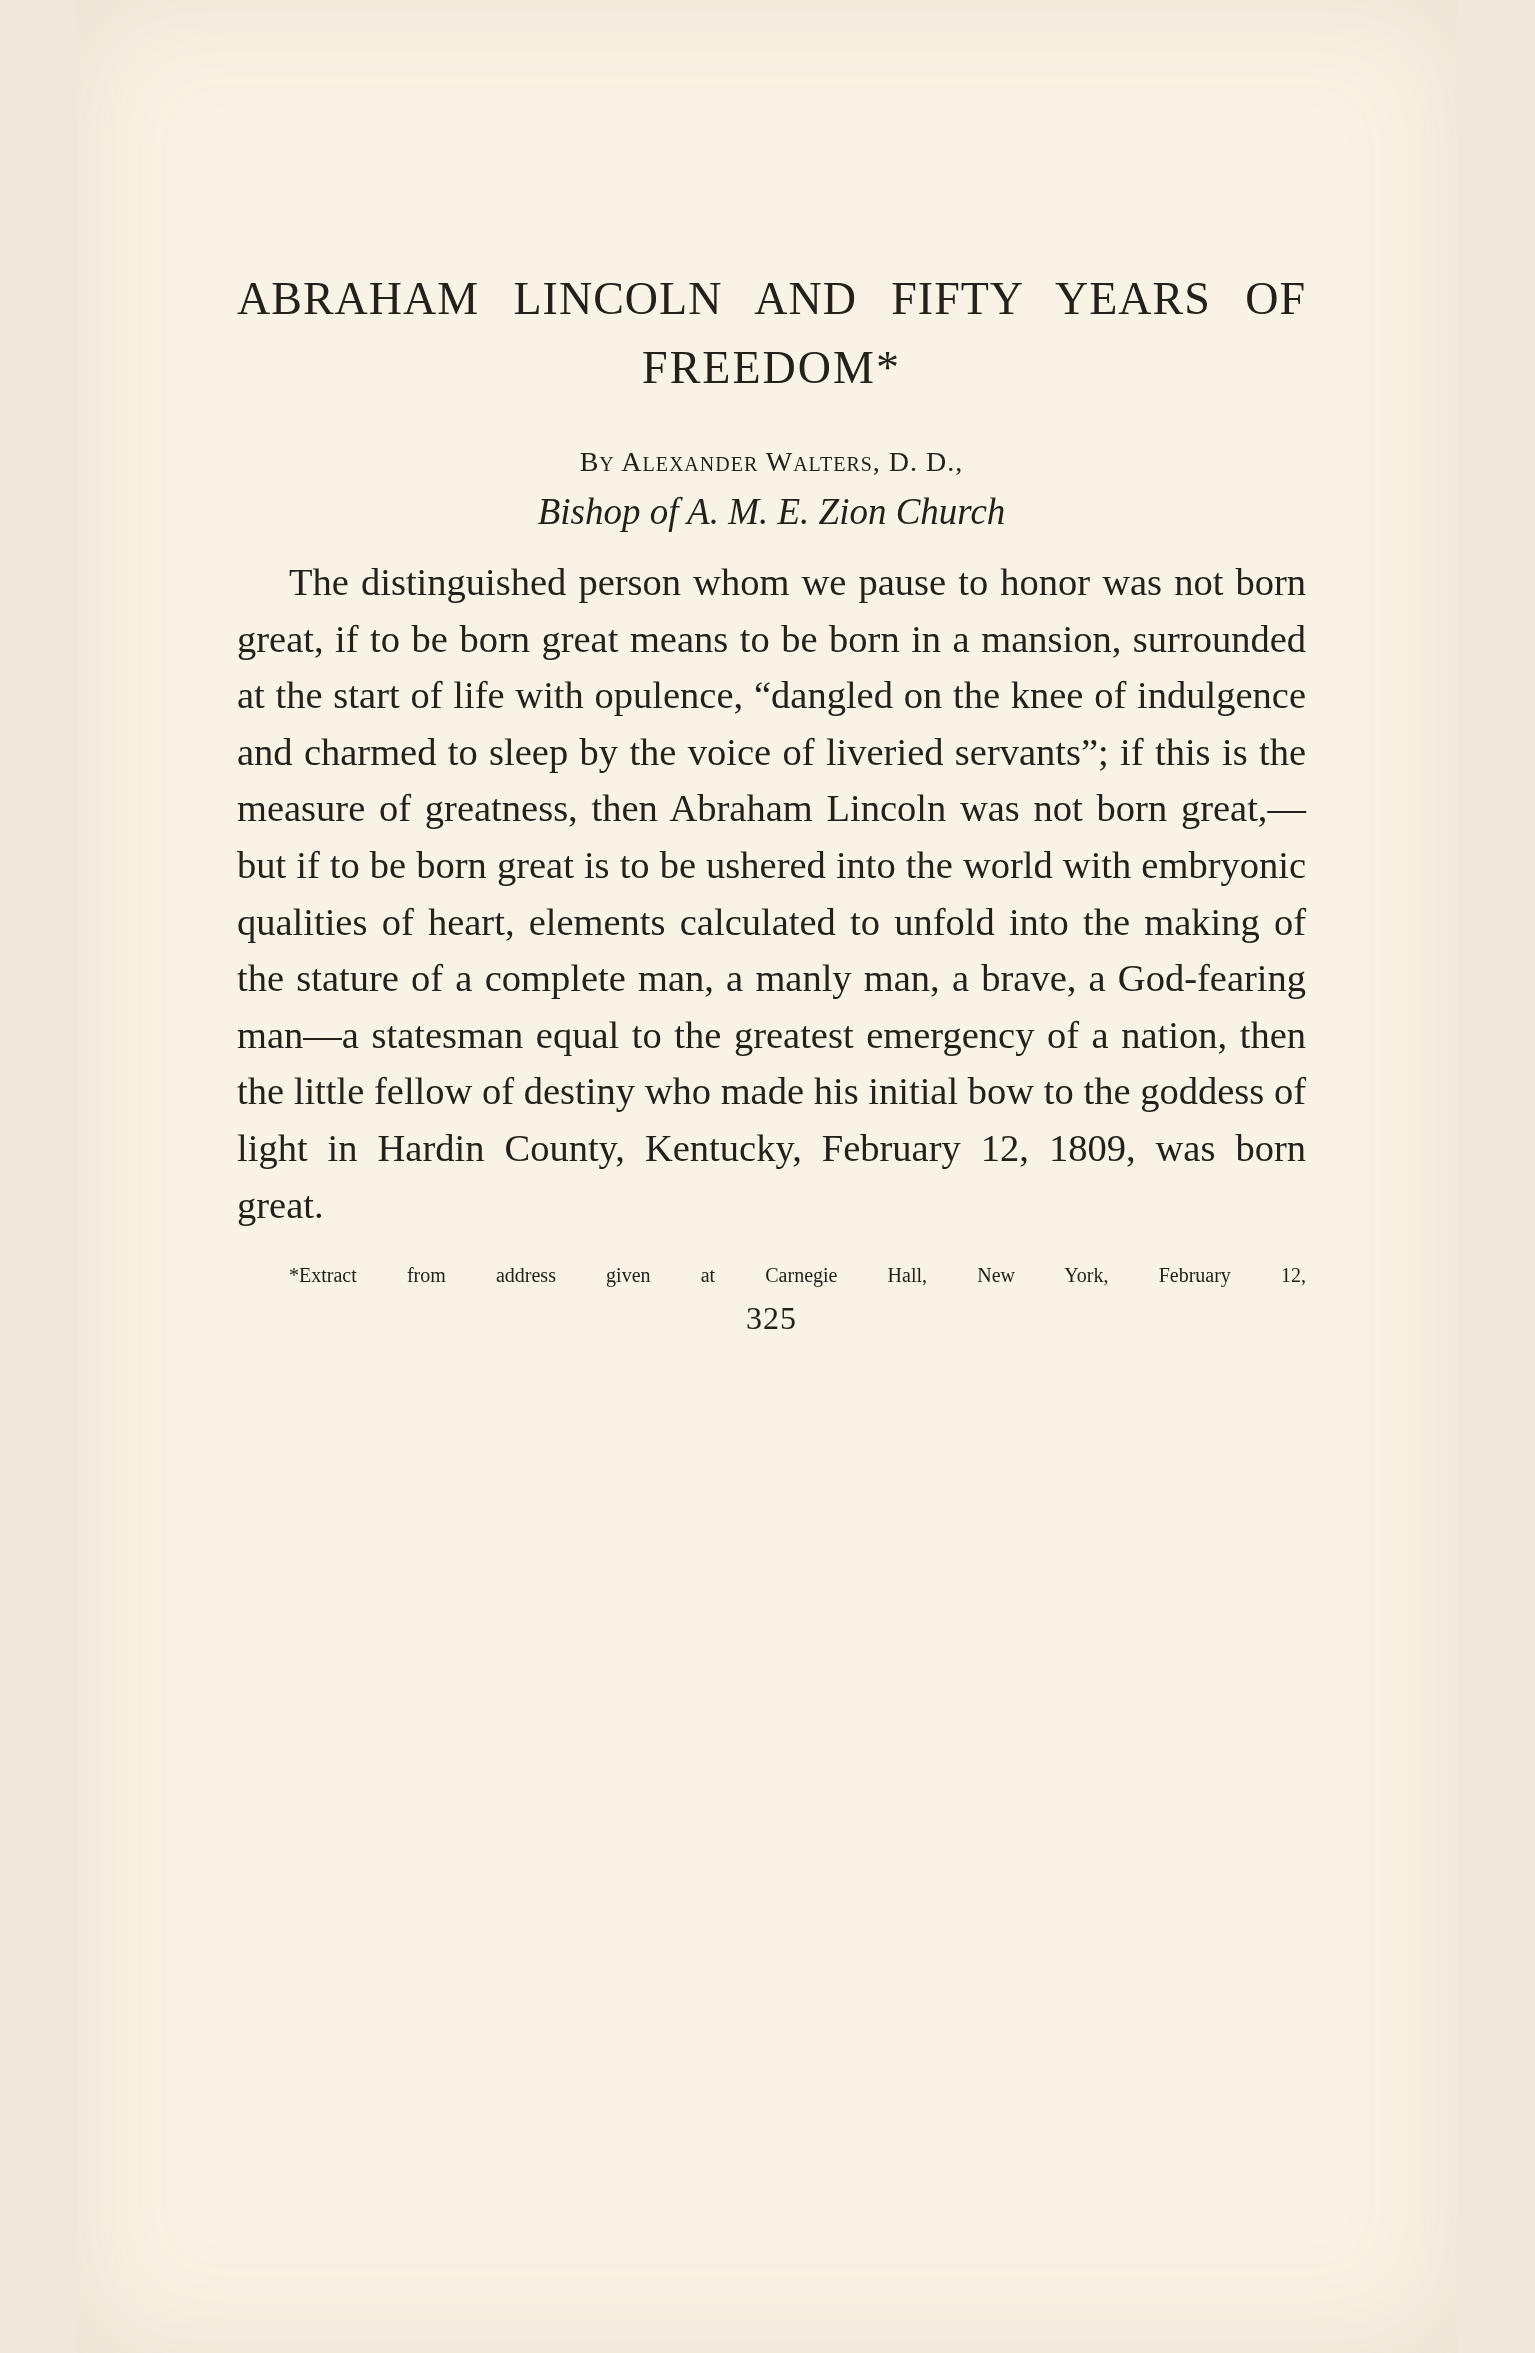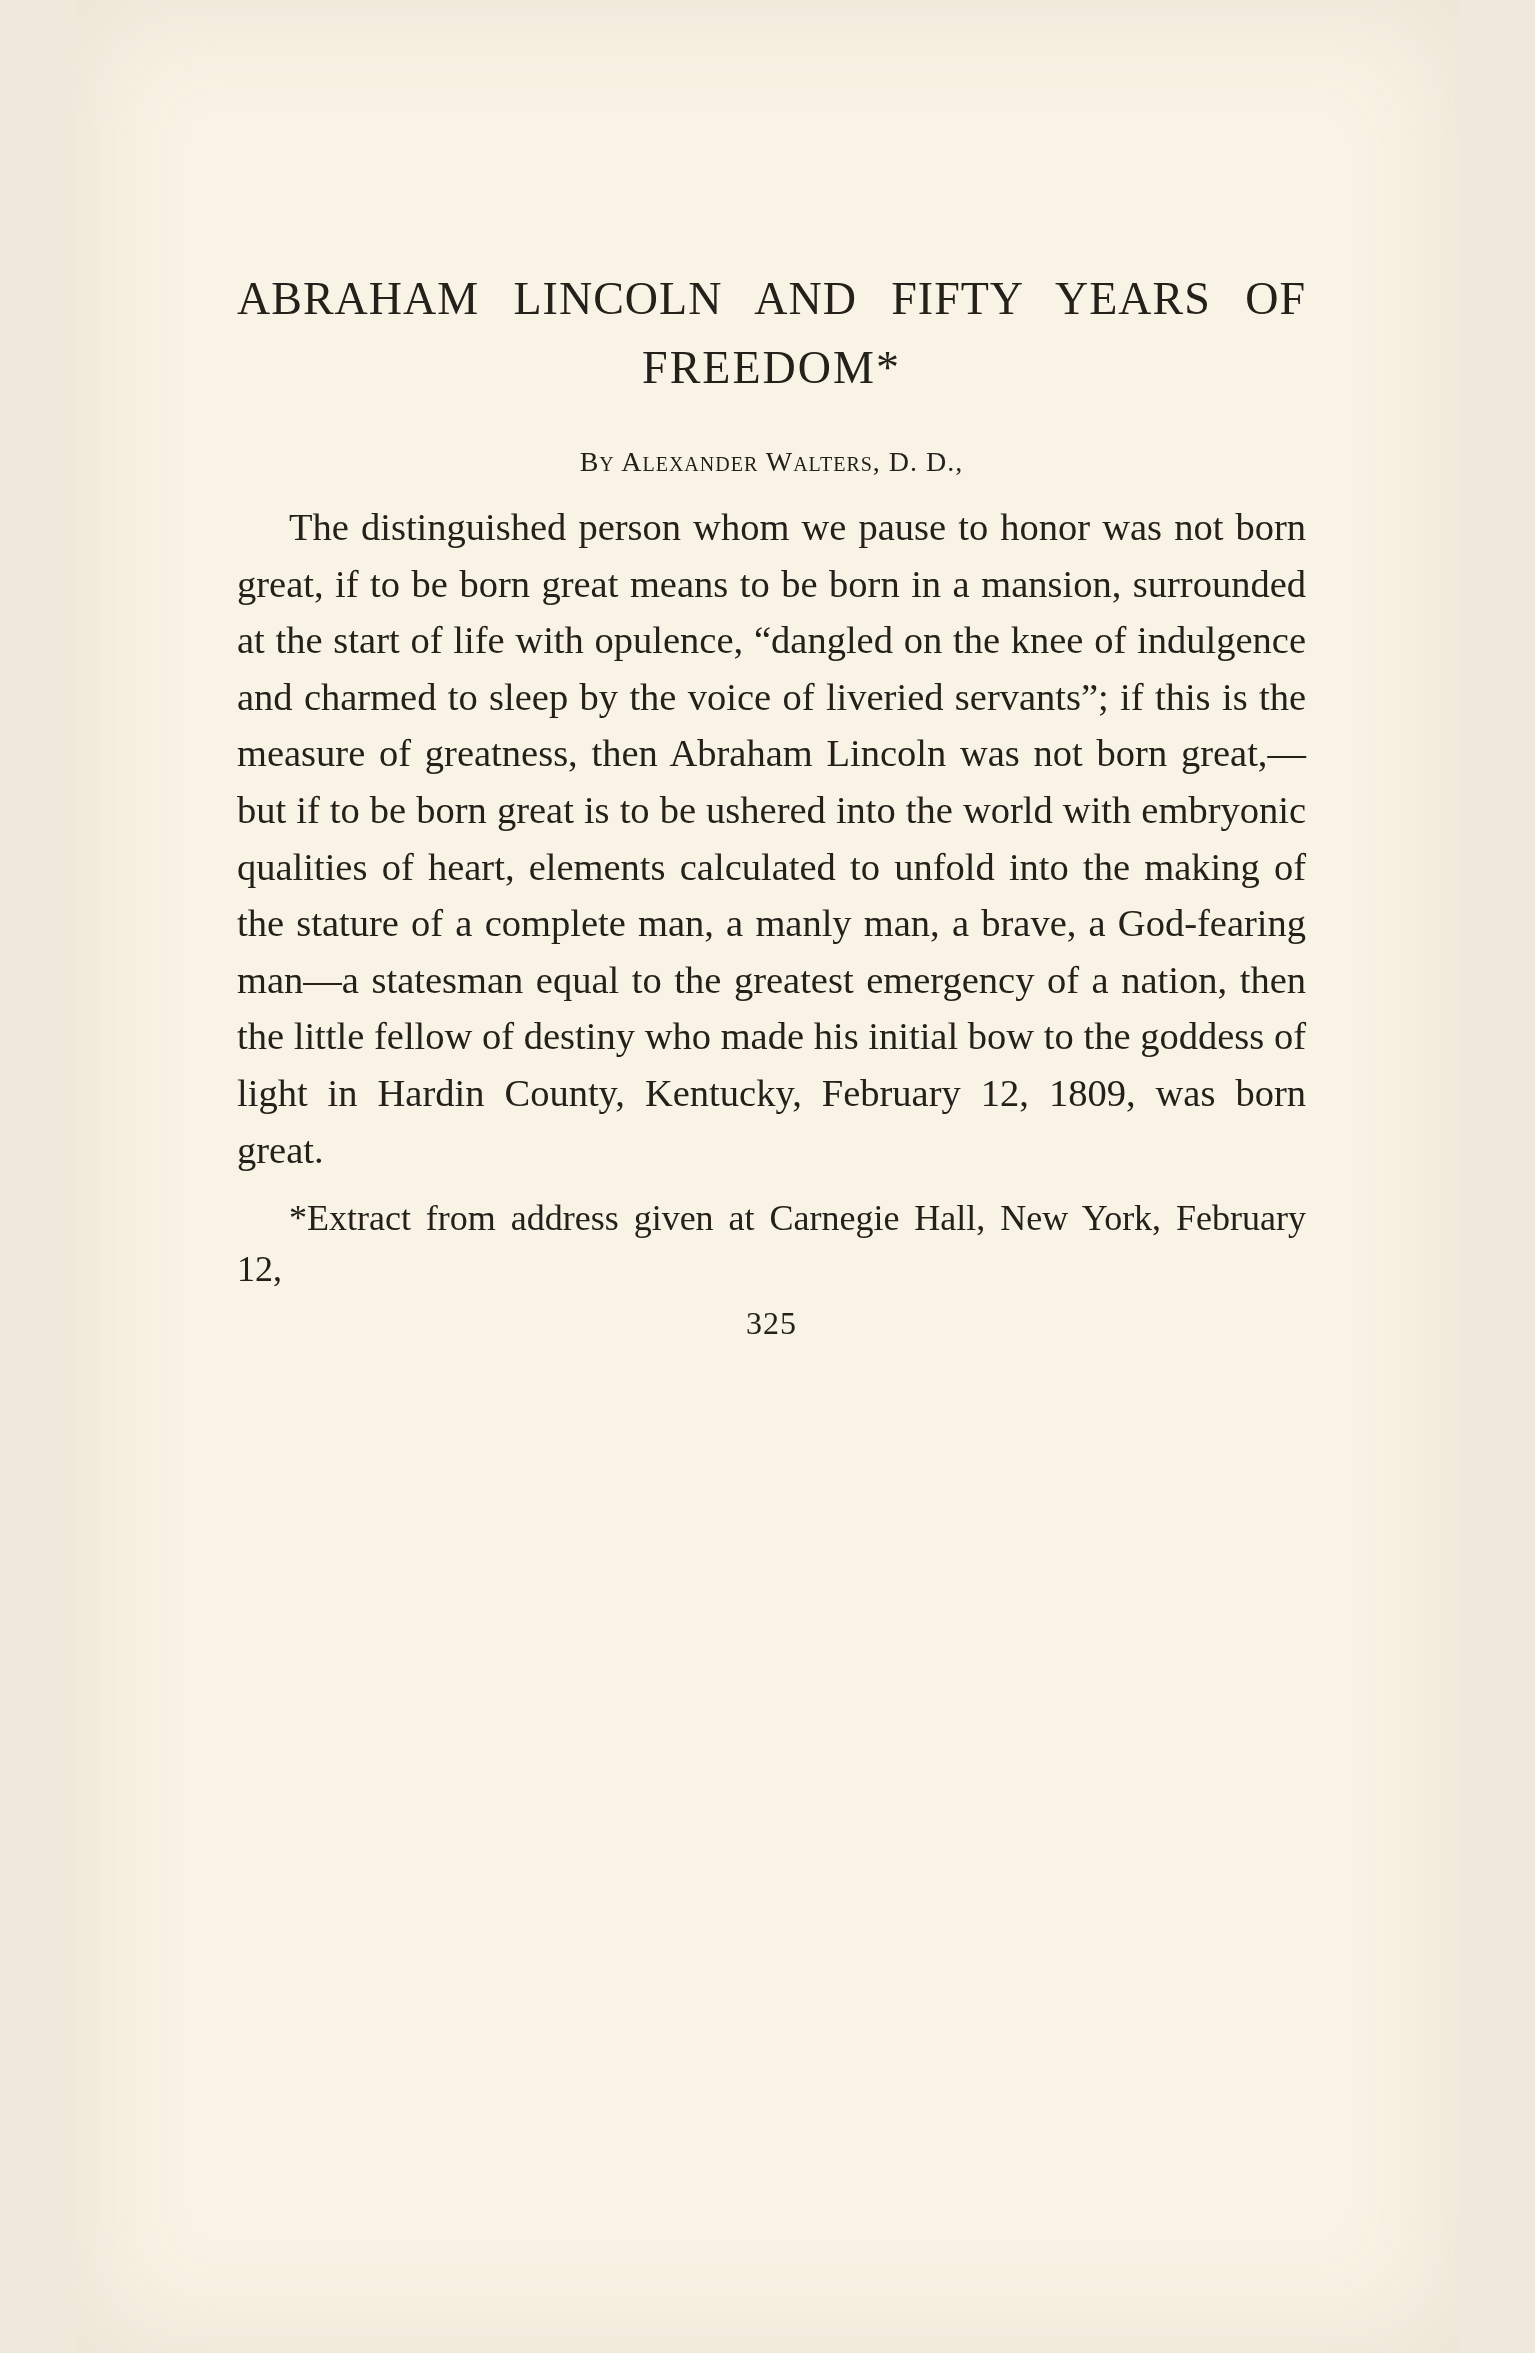--- a/index.html
+++ b/index.html
@@ -62,22 +62,22 @@
     font-size: 38.5px;
     line-height: 1.47;
     text-align: justify;
   }
   .body-text p {
     margin: 0;
     text-indent: 52px;
   }
 
   .footnote {
-    margin-top: 15px;
-    font-size: 36px;
+    margin-top: 28px;
+    font-size: 20px;
     line-height: 1.42;
   }
   .footnote-line1 {
     text-indent: 52px;
     text-align: justify;
     text-align-last: justify;
   }
   .footnote-line2 {
     text-align: left;
   }
@@ -94,20 +94,21 @@
 
 <div class="page">
 
   <div class="title-block">
     <div class="title-line1">ABRAHAM LINCOLN AND FIFTY YEARS OF</div>
     <div class="title-line2">FREEDOM*</div>
   </div>
 
   <div class="byline-author">By Alexander Walters, D. D.,</div>
 
+  <div class="byline-affiliation">Bishop of A. M. E. Zion Church</div>
 
   <div class="body-text">
     <p>The distinguished person whom we pause to honor was not born great, if to be born great means to be born in a mansion, surrounded at the start of life with opulence, “dangled on the knee of indulgence and charmed to sleep by the voice of liveried servants”; if this is the measure of greatness, then Abraham Lincoln was not born great,—but if to be born great is to be ushered into the world with embryonic qualities of heart, elements calculated to unfold into the making of the stature of a complete man, a manly man, a brave, a God-fearing man—a statesman equal to the greatest emergency of a nation, then the little fellow of destiny who made his initial bow to the goddess of light in Hardin County, Kentucky, February 12, 1809, was born great.</p>
   </div>
 
   <div class="footnote">
     <div class="footnote-line1">*Extract from address given at Carnegie Hall, New York, February 12,</div>
   </div>
 
   <div class="page-number">325</div>

